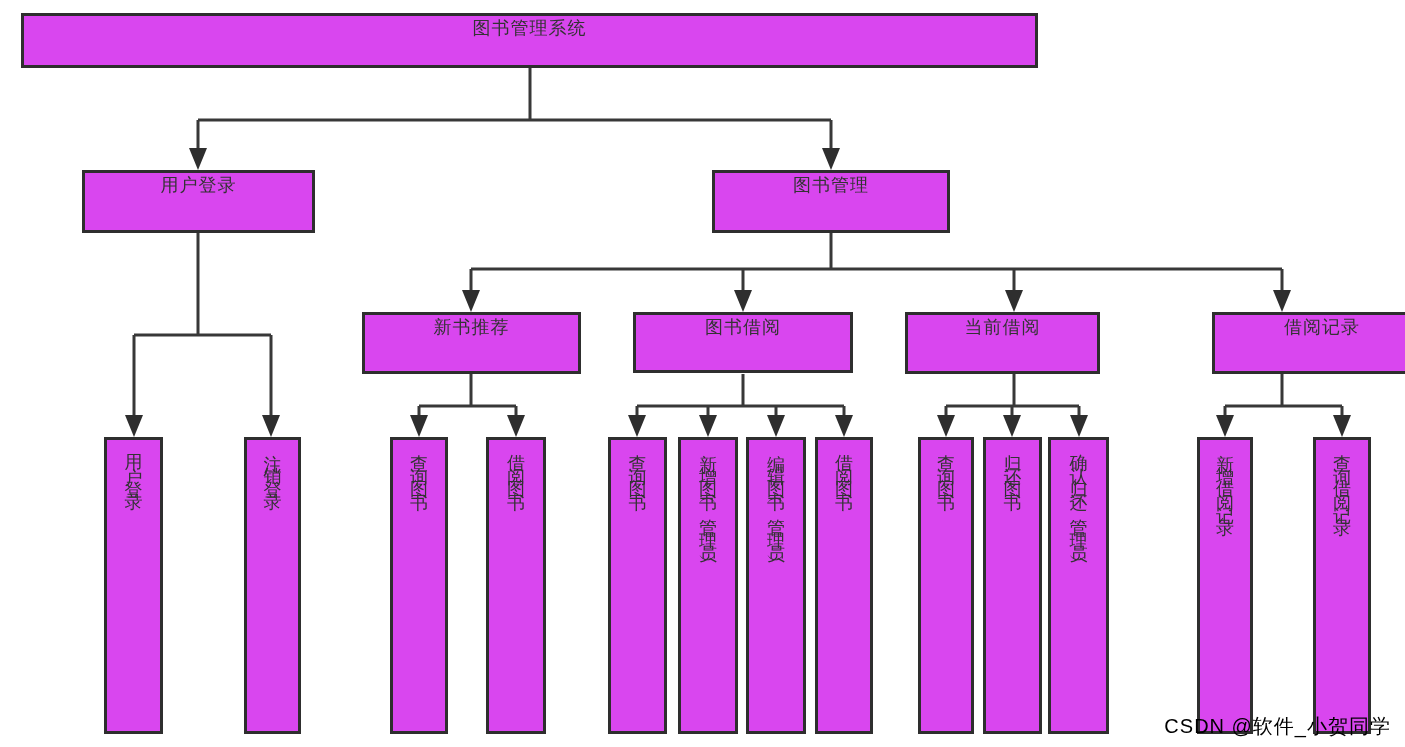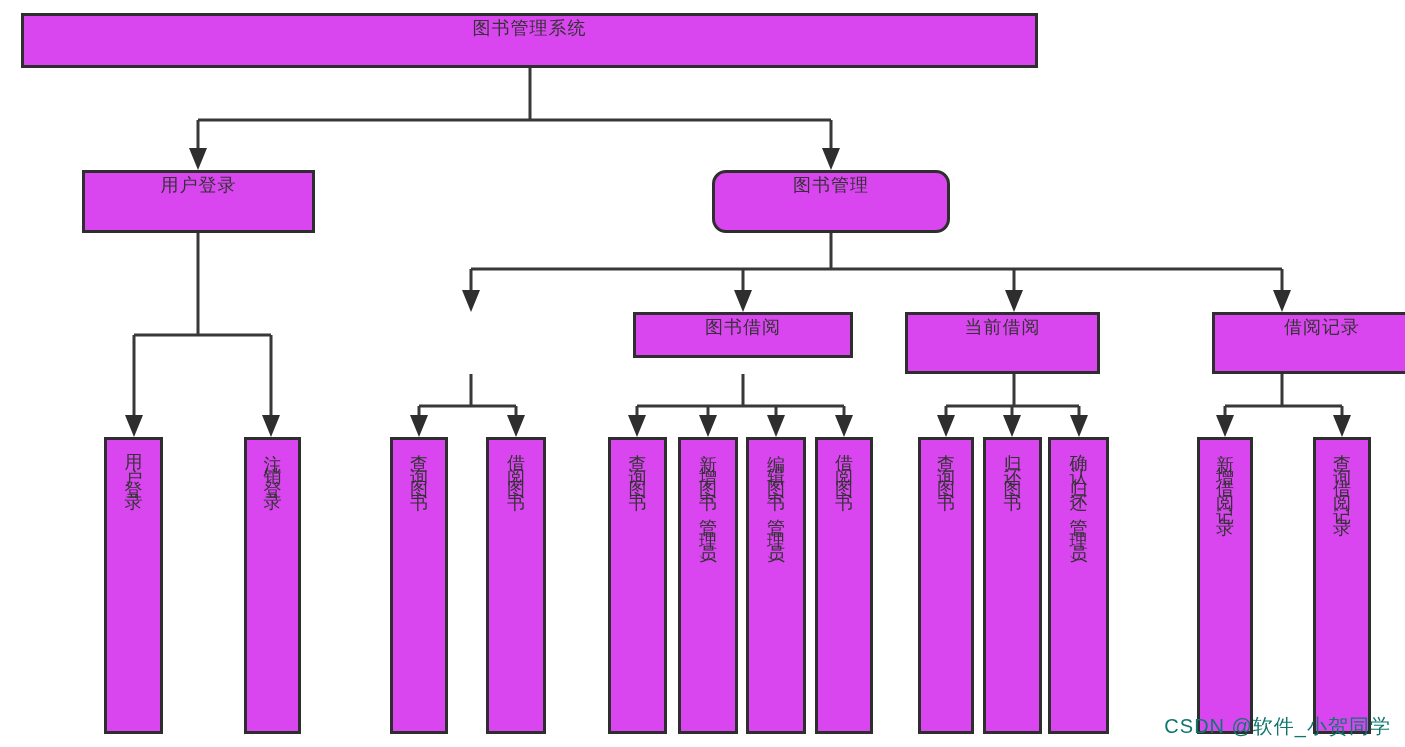--- a/index.html
+++ b/index.html
@@ -58,21 +58,21 @@
     letter-spacing: 13px;
     line-height: 1;
     font-size: 18px;
   }
   .watermark {
     position: absolute;
     right: 14px;
     bottom: 7px;
     z-index: 3;
     font-size: 20px;
-    color: #0f766e;
+    color: #000000;
     letter-spacing: 1px;
     white-space: nowrap;
   }
 </style>
 </head>
 <body>
 
 <div class="stage">
 
   <svg class="connectors" width="1405" height="747" viewBox="0 0 1405 747">
@@ -125,25 +125,28 @@
     </g>
   </svg>
 
   <div class="node h" style="left:21px; top:13px; width:1017px; height:55px;">
     <span class="lbl">图书管理系统</span>
   </div>
 
   <div class="node h" style="left:82px; top:170px; width:233px; height:63px;">
     <span class="lbl">用户登录</span>
   </div>
-  <div class="node h" style="left:712px; top:170px; width:238px; height:63px;border-radius:14px;">
+  <div class="node h" style="left:712px; top:170px; width:238px; height:63px;">
     <span class="lbl">图书管理</span>
   </div>
 
-  <div class="node h" style="left:633px; top:312px; width:220px; height:46px;">
+  <div class="node h" style="left:362px; top:312px; width:219px; height:62px;">
+    <span class="lbl">新书推荐</span>
+  </div>
+  <div class="node h" style="left:633px; top:312px; width:220px; height:61px;">
     <span class="lbl">图书借阅</span>
   </div>
   <div class="node h" style="left:905px; top:312px; width:195px; height:62px;">
     <span class="lbl">当前借阅</span>
   </div>
   <div class="node h" style="left:1172px; top:312px; width:220px; height:62px;margin-left:40px;">
     <span class="lbl">借阅记录</span>
   </div>
 
   <div class="node v" style="left:104px; width:59px;">

